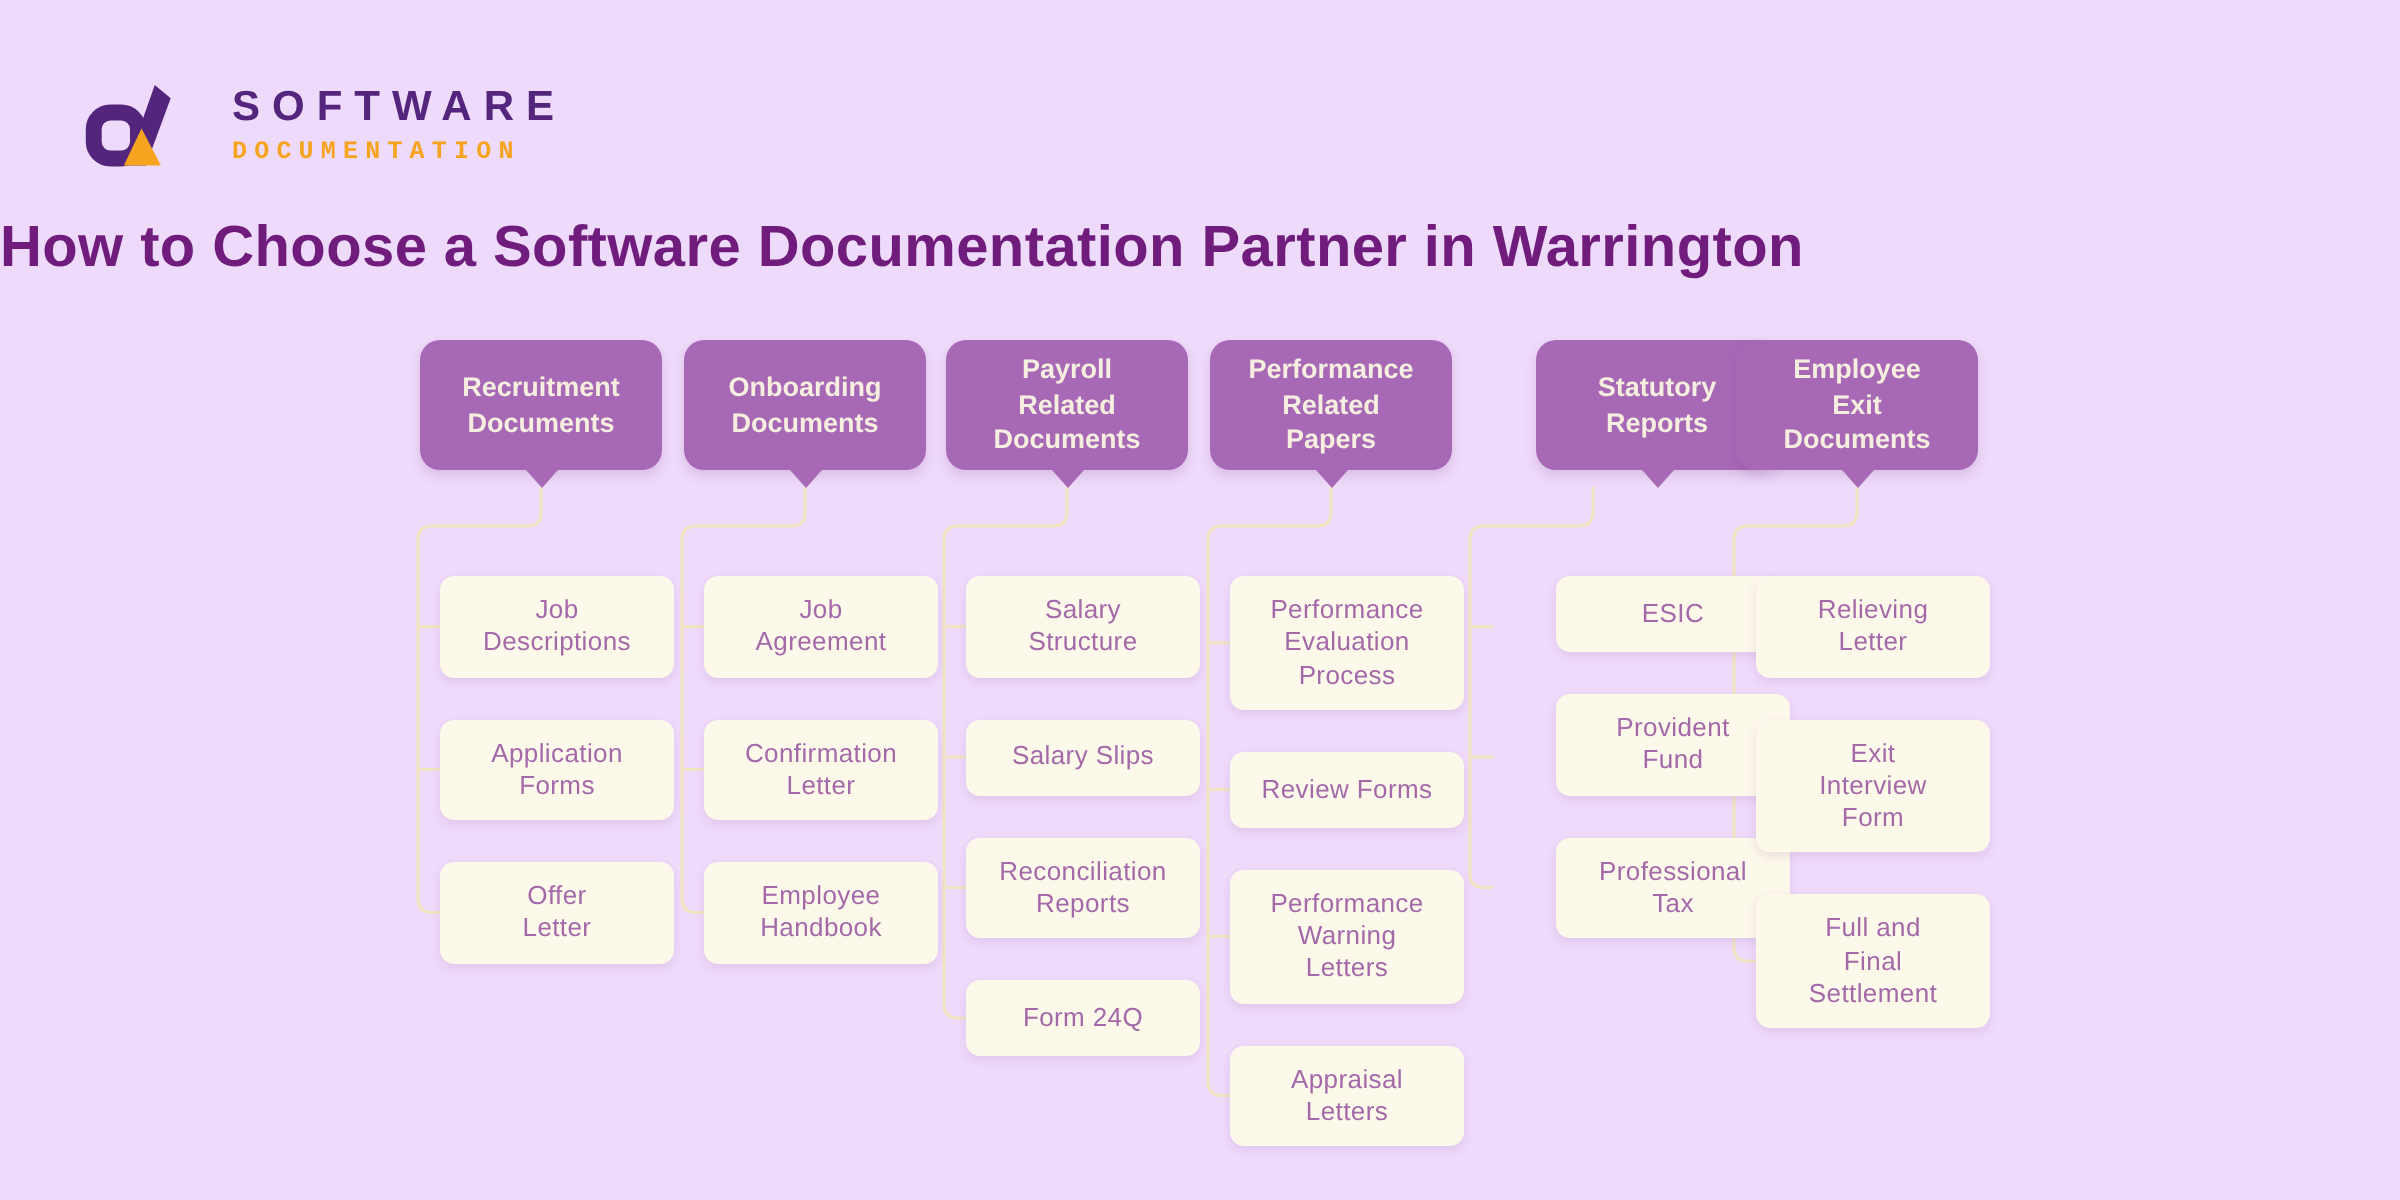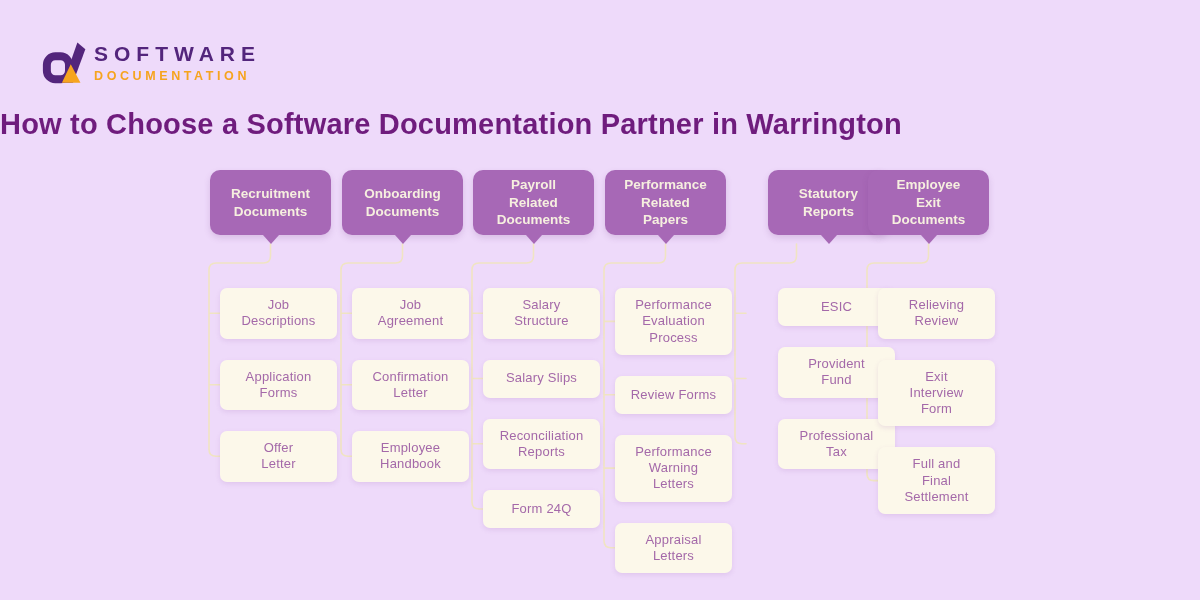--- a/index.html
+++ b/index.html
@@ -26,36 +26,37 @@
     background:var(--bg);
     overflow:hidden;
   }
   
   .brand{
     position:absolute;
     left:42px;
     top:40px;
     display:flex;
     align-items:center;
-    gap:6px;
+    gap:28px;
   }
   .brand-icon svg{display:block;}
   .brand-text{display:flex;flex-direction:column;}
   .brand-line1{
     font-size:21px;
     font-weight:bold;
     letter-spacing:6px;
     color:var(--brand-purple);
   }
   .brand-line2{
     margin-top:3px;
     font-size:12.5px;
     font-weight:bold;
     letter-spacing:3.6px;
     color:var(--brand-orange);
+    font-family:Liberation Mono, monospace;
   }
   
   .title{
     position:absolute;
     top:108px;
     left:0;
     width:100%;
     text-align:left;
     font-size:29px;
     font-weight:800;
@@ -300,21 +301,21 @@
   <div class="column" style="left: 868px;">
     <div class="header-box">
       <span class="header-label">Employee
 Exit
 Documents</span>
       <span class="tail"></span>
     </div>
     <div class="items">
   <div class="item-box">
     <span class="item-label">Relieving
-Review</span>
+Letter</span>
   </div>
 
   <div class="item-box">
     <span class="item-label">Exit
 Interview
 Form</span>
   </div>
 
   <div class="item-box">
     <span class="item-label">Full and

